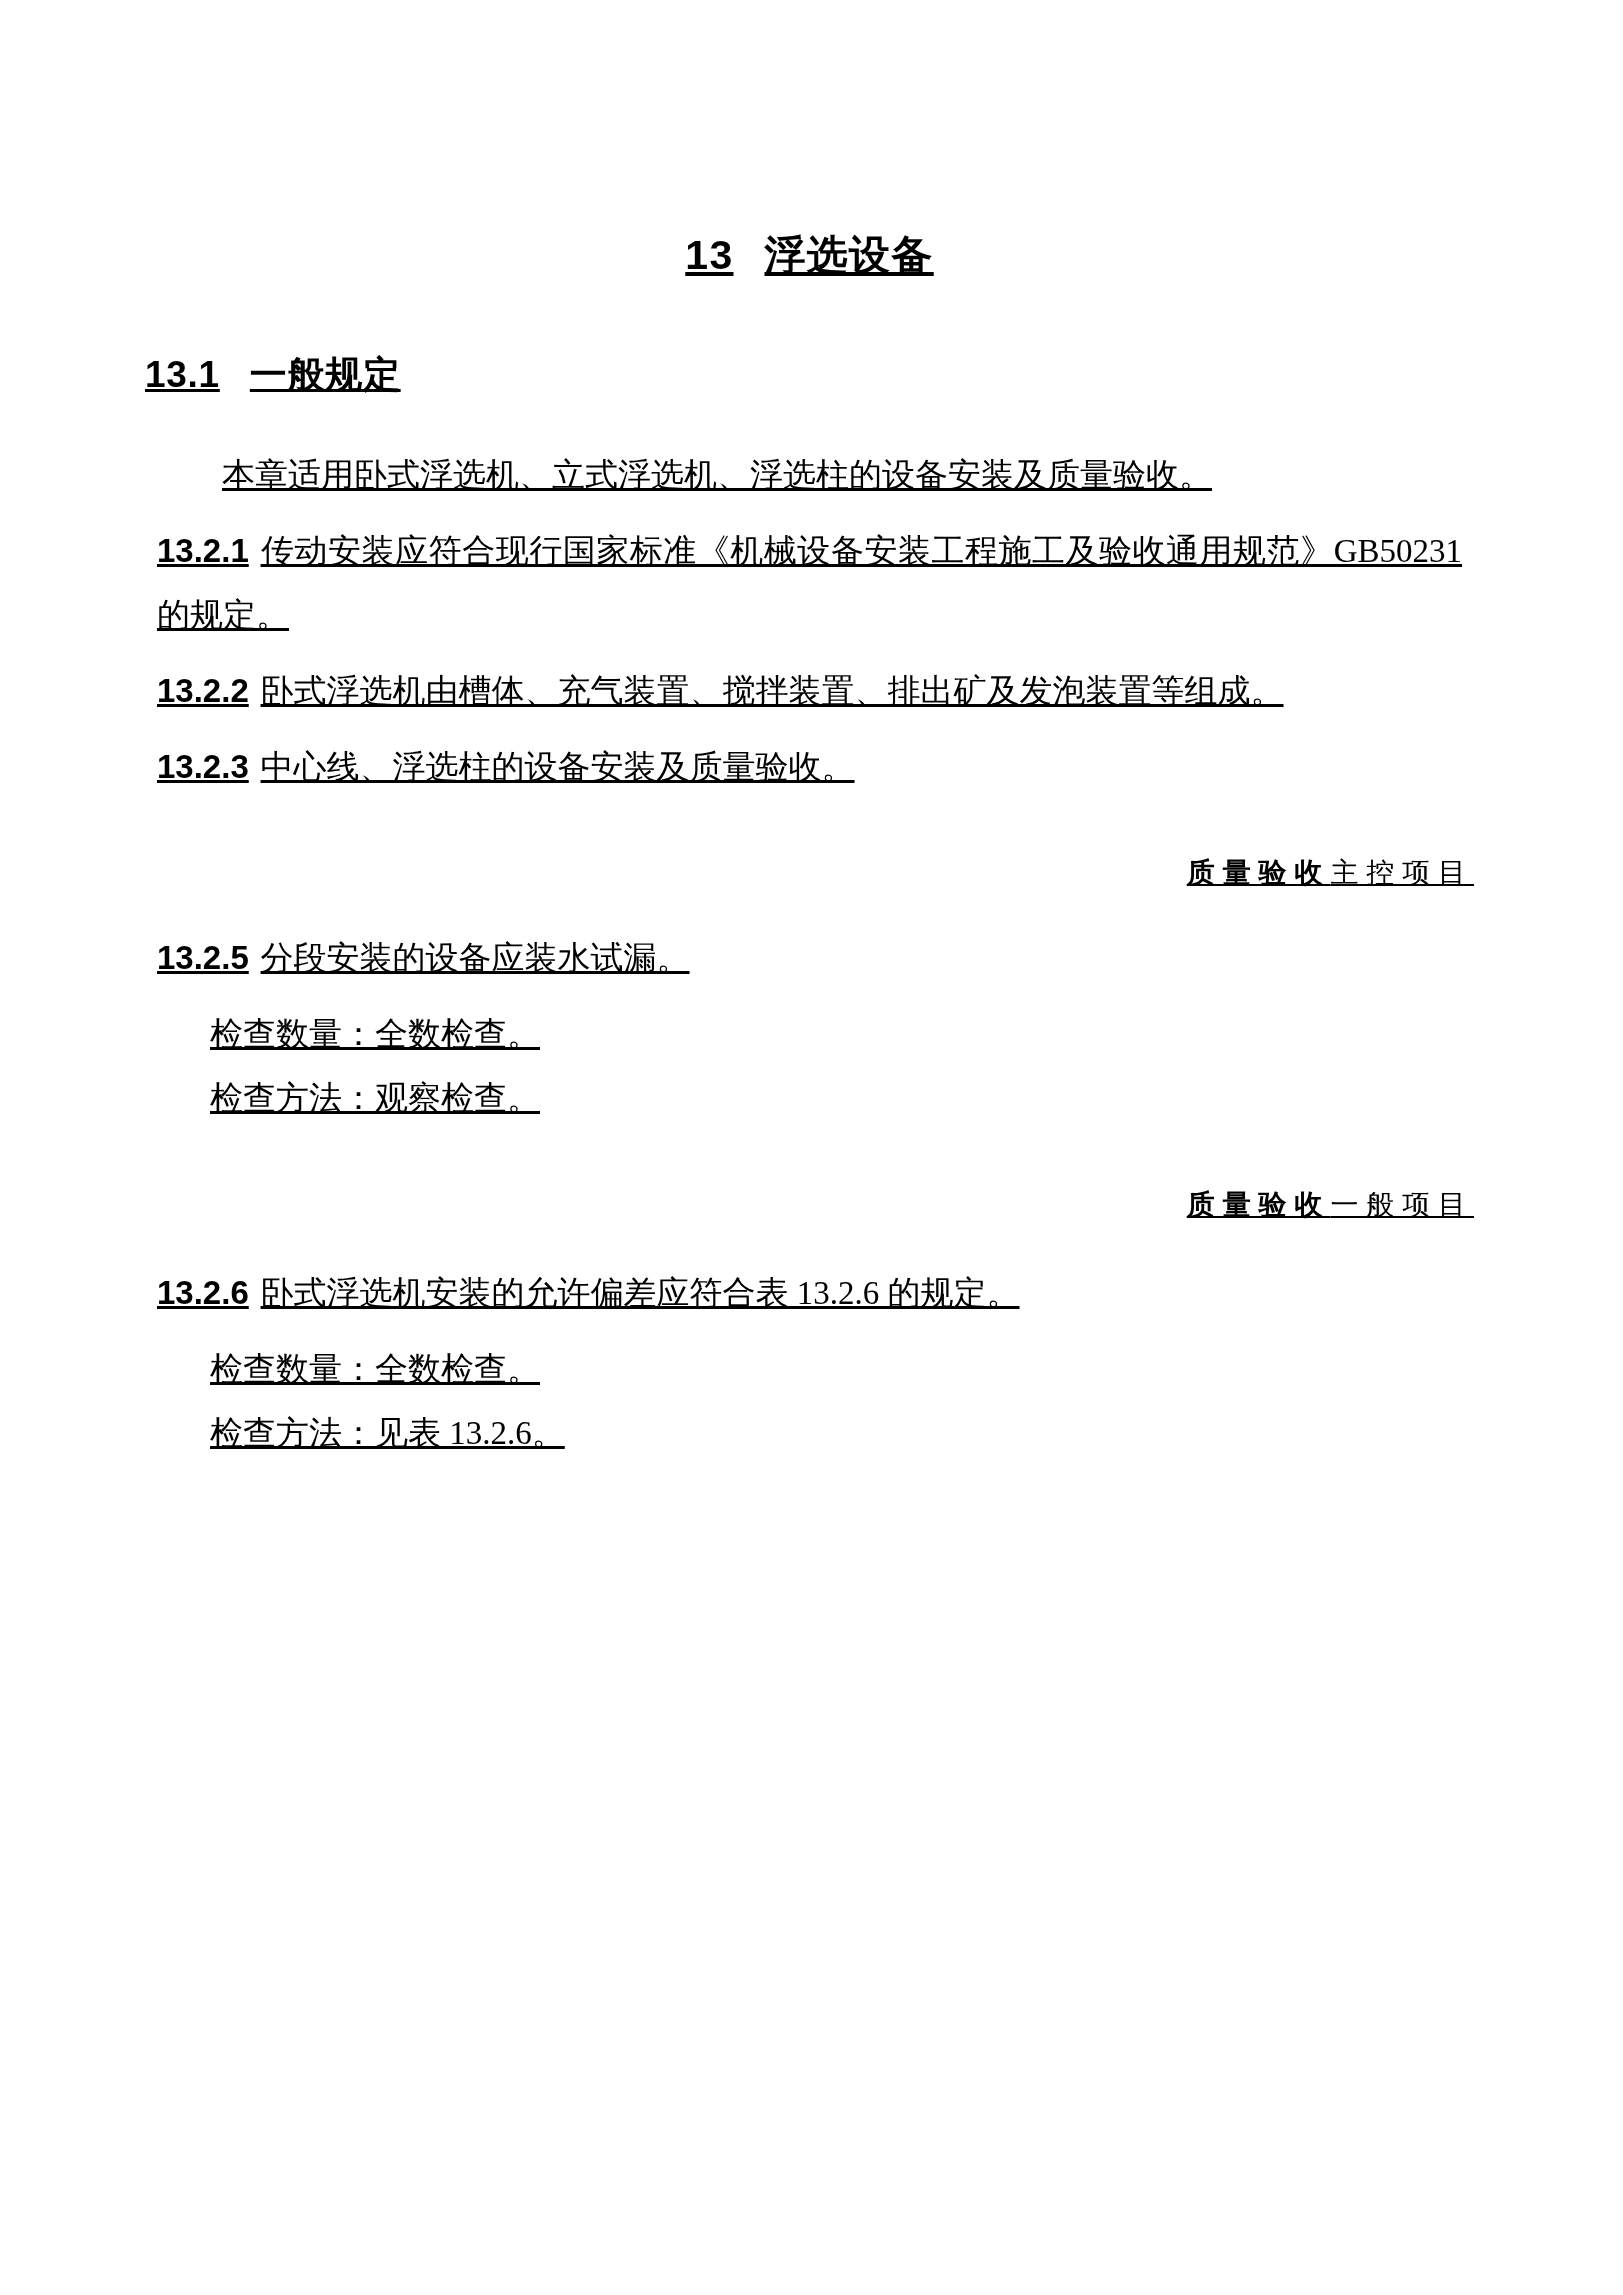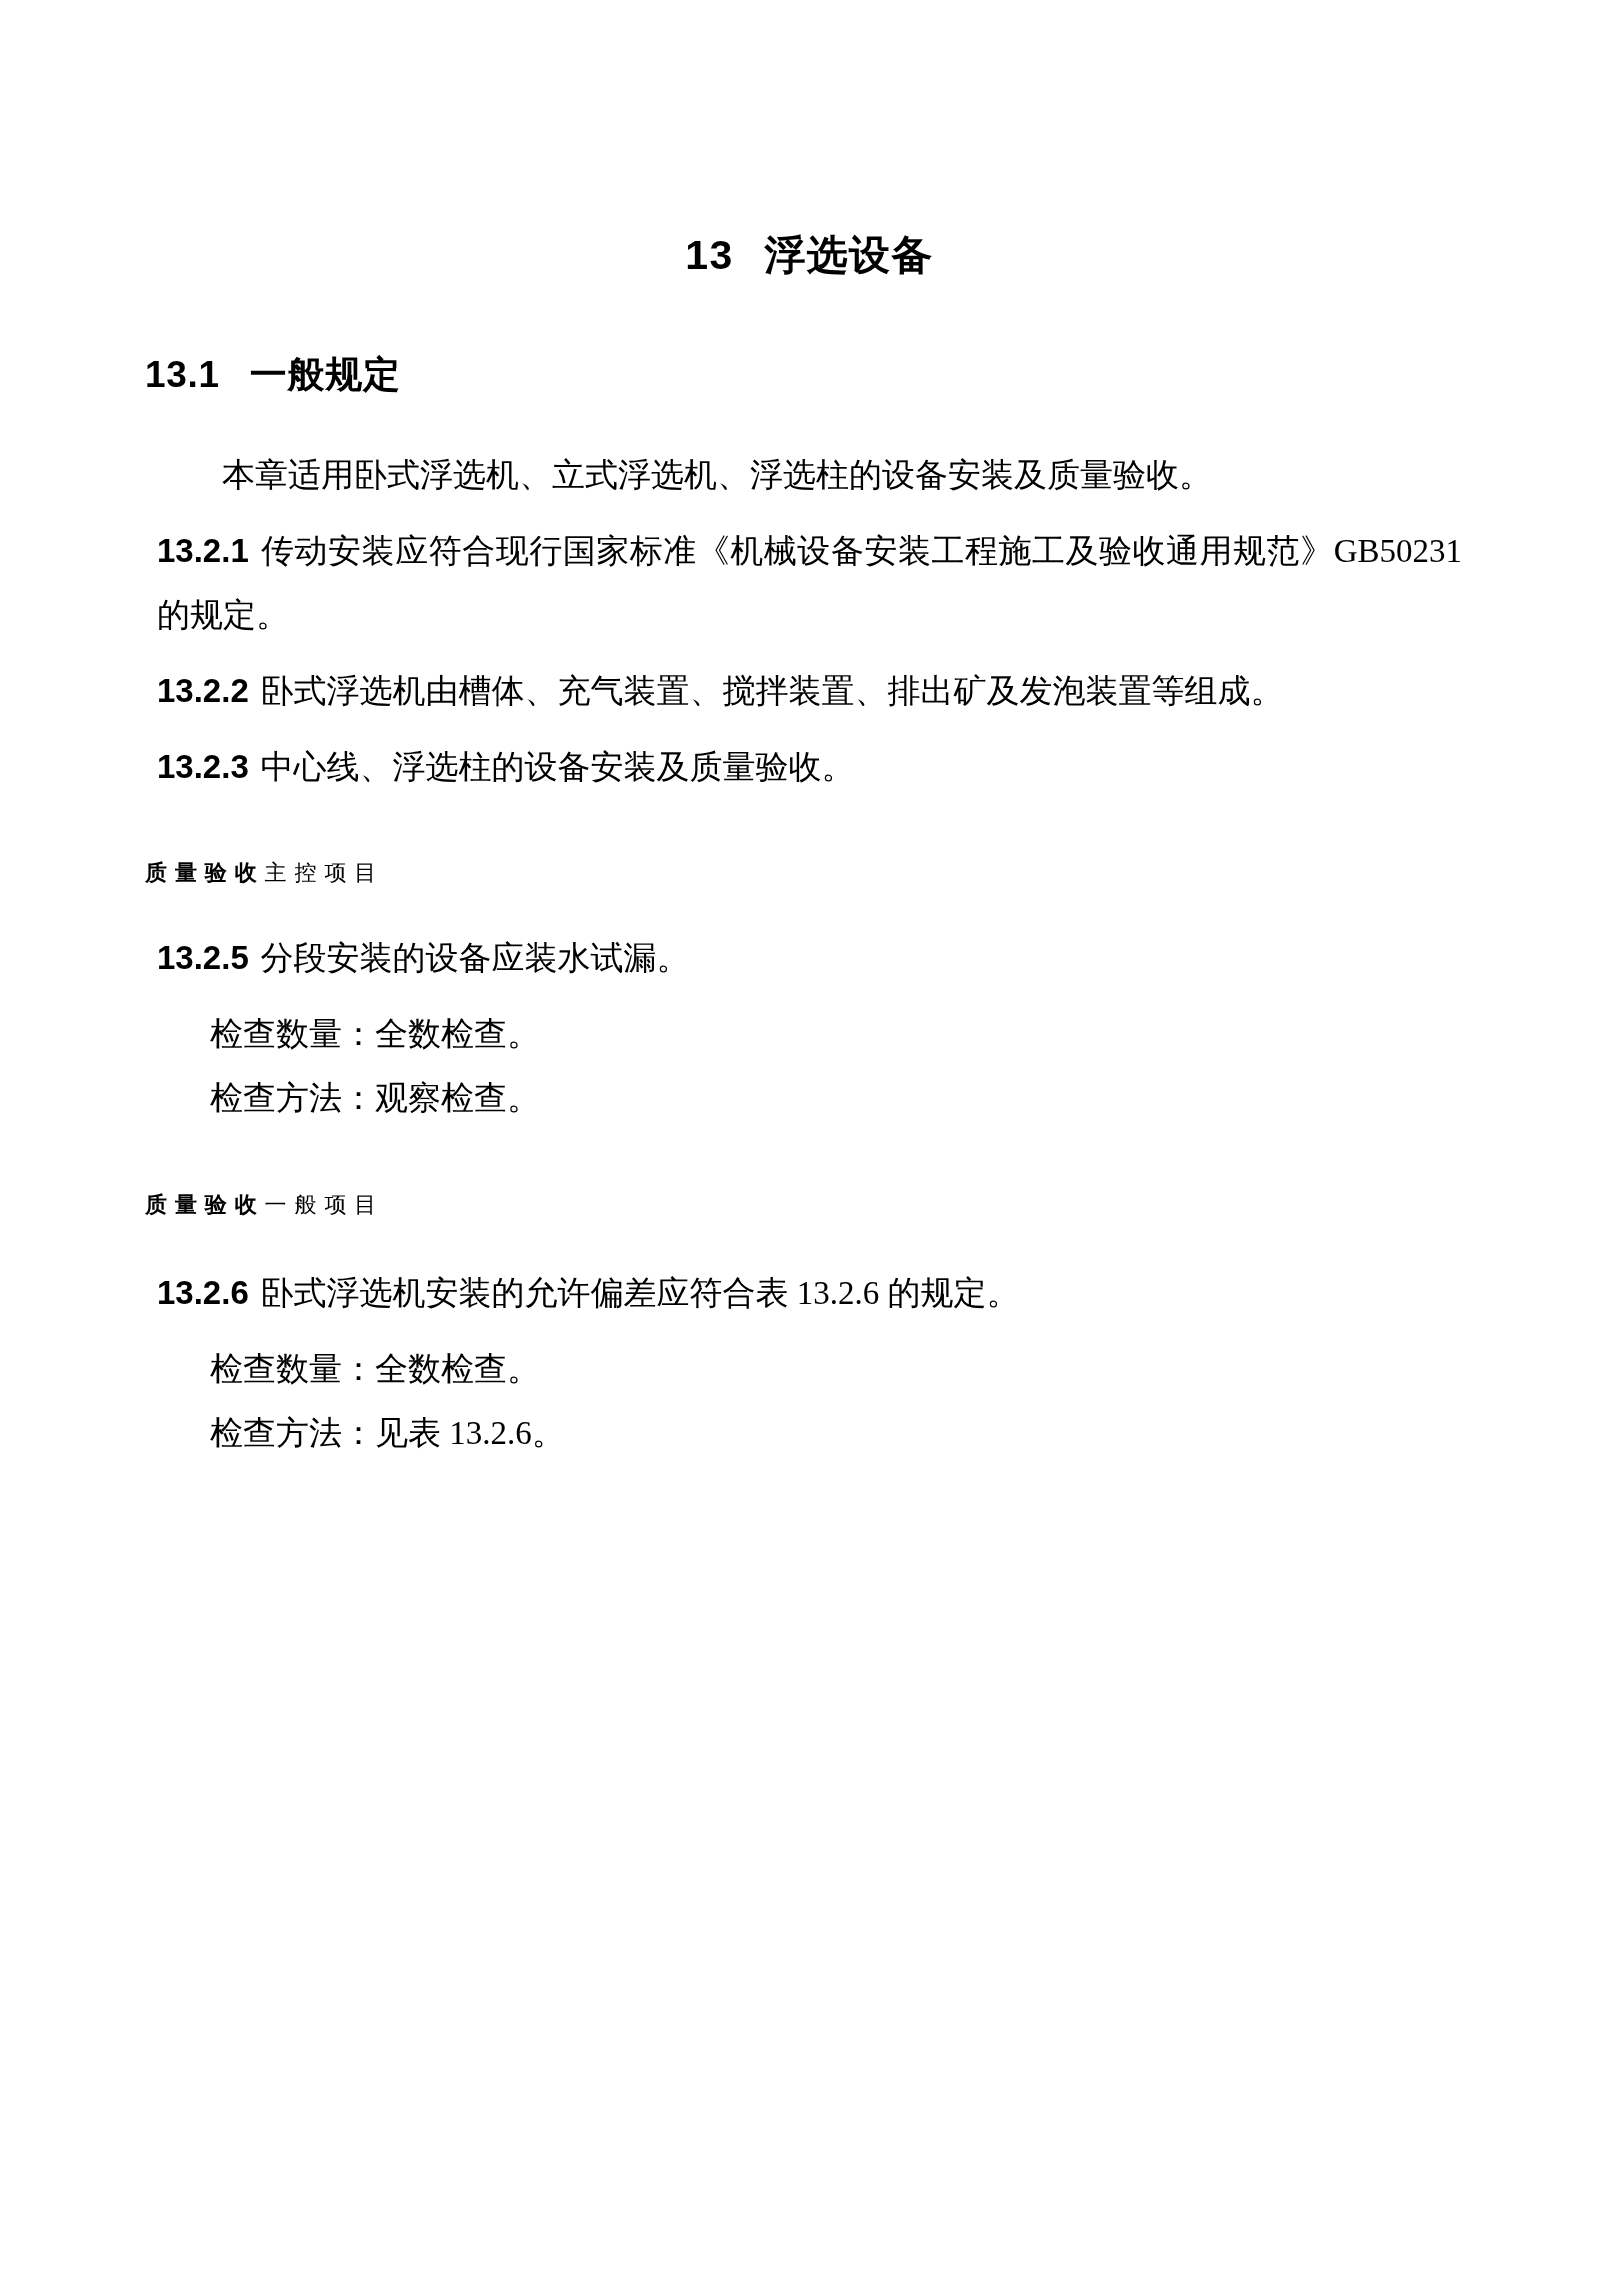--- a/index.html
+++ b/index.html
@@ -8,20 +8,21 @@
     background: #ffffff;
   }
   .page {
     position: relative;
     width: 1623px;
     height: 1849px;
     background: #ffffff;
     color: #000000;
     font-family: "Liberation Serif", "DejaVu Serif", serif;
     overflow: hidden;
+    text-decoration: underline;
   }
   .content {
     padding: 0 149px 0 145px;
   }
 
   
   .chapter-heading {
     margin: 229px 0 0 0;
     font-family: "Liberation Sans", "DejaVu Sans", sans-serif;
     font-weight: bold;
@@ -48,24 +49,24 @@
     margin: 54px 0 0 0;
     font-family: "Liberation Sans", "DejaVu Sans", sans-serif;
     font-weight: bold;
     font-size: 33px;
     line-height: 50px;
     text-align: center;
     letter-spacing: 9.2px;
   }
 
   .qa-heading {
-    font-size: 22px;
+    font-size: 28px;
     line-height: 64px;
     font-weight: normal;
-    text-align: left;
+    text-align: right;
     letter-spacing: 7.9px;
     margin: 0;
   }
   .qa-heading .qa-bold {
     font-family: "Liberation Sans", "DejaVu Sans", sans-serif;
     font-weight: bold;
   }
   .qa-main { margin-top: 42px; }
   .qa-general { margin-top: 43px; }
 

